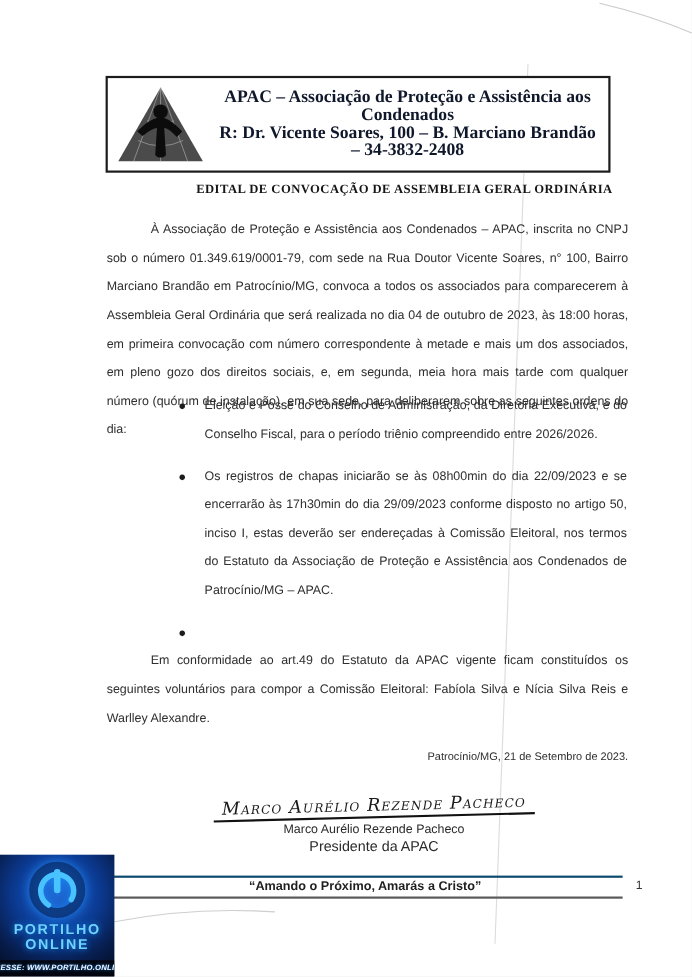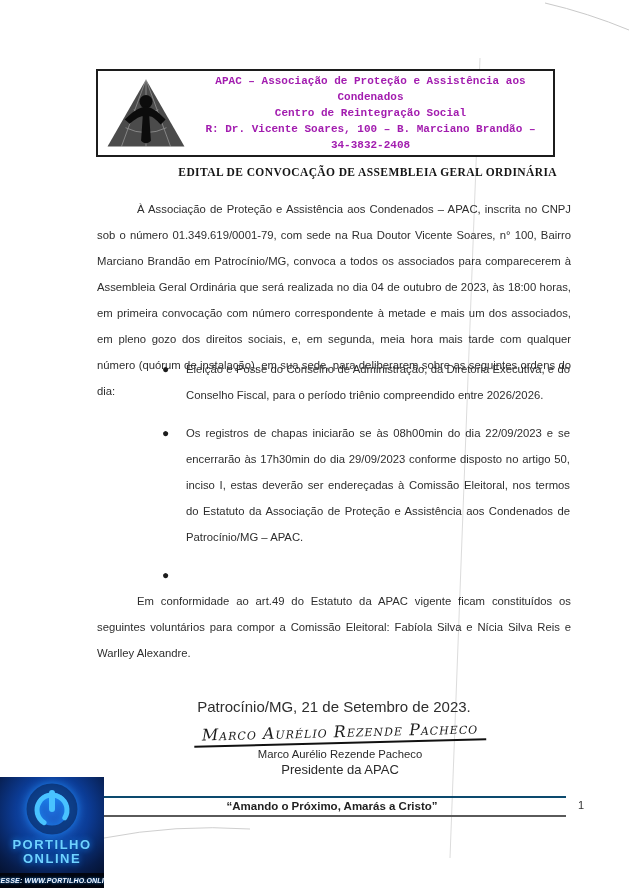--- a/index.html
+++ b/index.html
@@ -14,22 +14,22 @@
   
   .org-box{
     position:absolute;left:96px;top:69px;width:455px;height:84px;
     border:2px solid #1c1c1c;
     display:flex;align-items:center;
     background:#fff;
   }
   .org-box .logo-wrap{flex:0 0 96px;display:flex;justify-content:center;align-items:center;}
   .org-text{
     flex:1;text-align:center;
-    font-family:Liberation Mono, monospace;font-weight:bold;
-    font-size:11px;line-height:16px;color:#a21caf;
+    font-family:Liberation Serif, serif;font-weight:bold;
+    font-size:16px;line-height:16px;color:#0f172a;
     padding-right:6px;
   }
   
   .doc-title{
     position:absolute;left:97px;top:166px;width:460px;
     text-align:right;
     font-family:"Liberation Serif",serif;font-weight:bold;
     font-size:11.5px;letter-spacing:.4px;color:#151515;
   }
   
@@ -47,21 +47,21 @@
   }
   .bullets li{
     position:relative;padding-left:26px;margin-bottom:12px;text-align:justify;
   }
   .bullets li .marker{
     position:absolute;left:2px;top:0;font-size:12px;color:#1c1c1c;
   }
   .closing{top:588px;}
   .date-line{
     position:absolute;left:97px;top:676px;width:474px;
-    text-align:center;font-size:15px;line-height:26px;color:#2e2e2e;margin-top:18px;
+    text-align:right;font-size:10px;line-height:26px;color:#2e2e2e;
   }
   
   .sig-block{position:absolute;left:190px;top:722px;width:300px;text-align:center;}
   .sig-script{
     display:block;
     font-family:"DejaVu Serif",serif;font-style:italic;font-variant:small-caps;
     font-size:16px;letter-spacing:1px;color:#1a1a1a;
     transform:rotate(-1.5deg);
     border-bottom:2px solid #111;
     padding:0 6px 1px 6px;margin:0 4px;
@@ -124,21 +124,20 @@
           <path d="M35,40 Q50,48 65,40 M25,62 Q50,74 75,62"></path>
         </g>
         <g fill="#0c0c0c">
           <circle cx="50" cy="30" r="8"></circle>
           <path d="M50,36 C38,38 30,46 24,52 L30,57 C37,51 43,48 46,48 L44,78 C47,82 53,82 56,78 L54,48 C58,48 62,52 68,58 L74,52 C66,44 60,38 50,36 Z"></path>
         </g>
       </svg>
     </div>
     <div class="org-text">
       <div>APAC – Associação de Proteção e Assistência aos Condenados</div>
-      <div>Centro de Reintegração Social</div>
       <div>R: Dr. Vicente Soares, 100 – B. Marciano Brandão – 34-3832-2408</div>
     </div>
   </div>
 
   <div class="doc-title">EDITAL DE CONVOCAÇÃO DE ASSEMBLEIA GERAL ORDINÁRIA</div>
 
   <div class="para indent opening">À Associação de Proteção e Assistência aos Condenados – APAC, inscrita no CNPJ sob o número 01.349.619/0001-79, com sede na Rua Doutor Vicente Soares, n° 100, Bairro Marciano Brandão em Patrocínio/MG, convoca a todos os associados para comparecerem à Assembleia Geral Ordinária que será realizada no dia 04 de outubro de 2023, às 18:00 horas, em primeira convocação com número correspondente à metade e mais um dos associados, em pleno gozo dos direitos sociais, e, em segunda, meia hora mais tarde com qualquer número (quórum de instalação), em sua sede, para deliberarem sobre as seguintes ordens do dia:</div>
 
   <ul class="bullets">
     <li>

